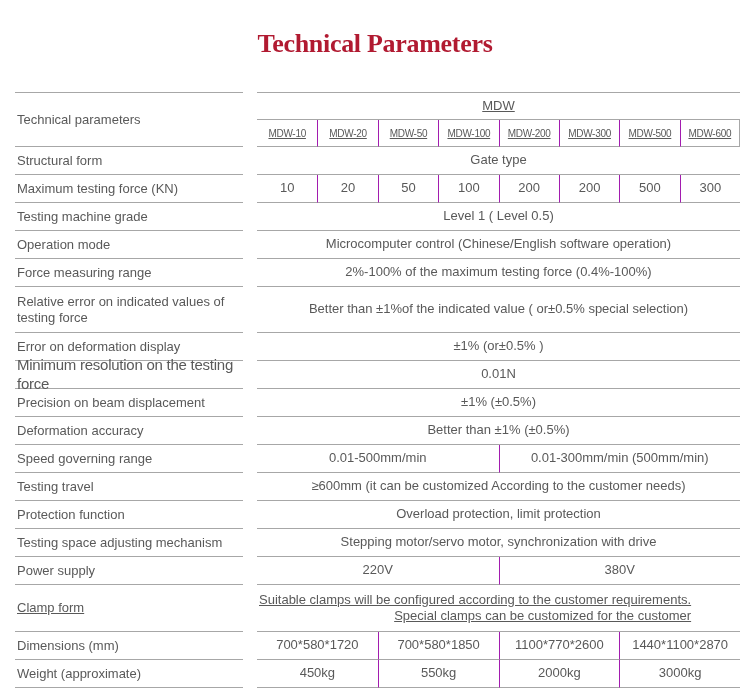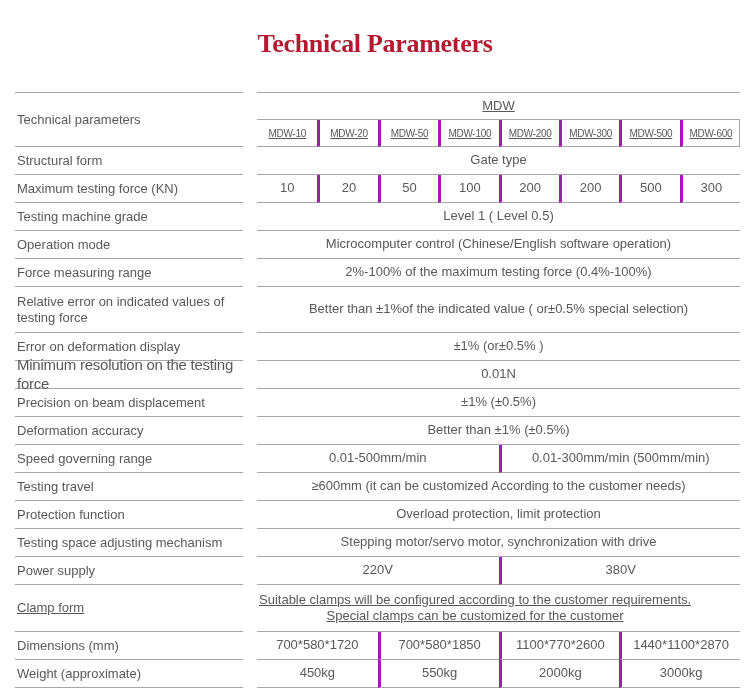--- a/index.html
+++ b/index.html
@@ -36,27 +36,27 @@
   .lbl.cond { font-size:15px; letter-spacing:-0.25px; }
   .gap { width:14px; flex:none; }
   .right { width:483px; display:flex; box-sizing:border-box; }
   .cell {
     box-sizing:border-box;
     border-bottom:1px solid #a7a7a7;
     display:flex; align-items:center; justify-content:center;
     text-align:center; font-size:13px; line-height:1.3;
     overflow:hidden;
   }
-  .cell + .cell { border-left:3px solid #a21caf; }
+  .cell + .cell { border-left:1px solid #a21caf; }
   .s8 { width:100%; }
   .s4 { width:50%; }
   .s2 { width:25%; }
   .s1 { width:12.5%; }
   .cell.left {
-    justify-content:flex-start; text-align:center;
+    justify-content:flex-start; text-align:right;
     white-space:pre-line; padding-left:2px;
   }
   
   .hdr { height:55px; }
   .hdr .lbl { border-top:1px solid #a7a7a7; }
   .right-stack { width:483px; display:flex; flex-direction:column; box-sizing:border-box; }
   .hrow { display:flex; height:50%; box-sizing:border-box;text-decoration:underline; }
   .hrow .cell { width:100%; }
   .hrow.group-row .cell { border-top:1px solid #a7a7a7; }
   .hrow.models-row .cell { width:12.5%; font-size:10px; letter-spacing:-0.3px; }

